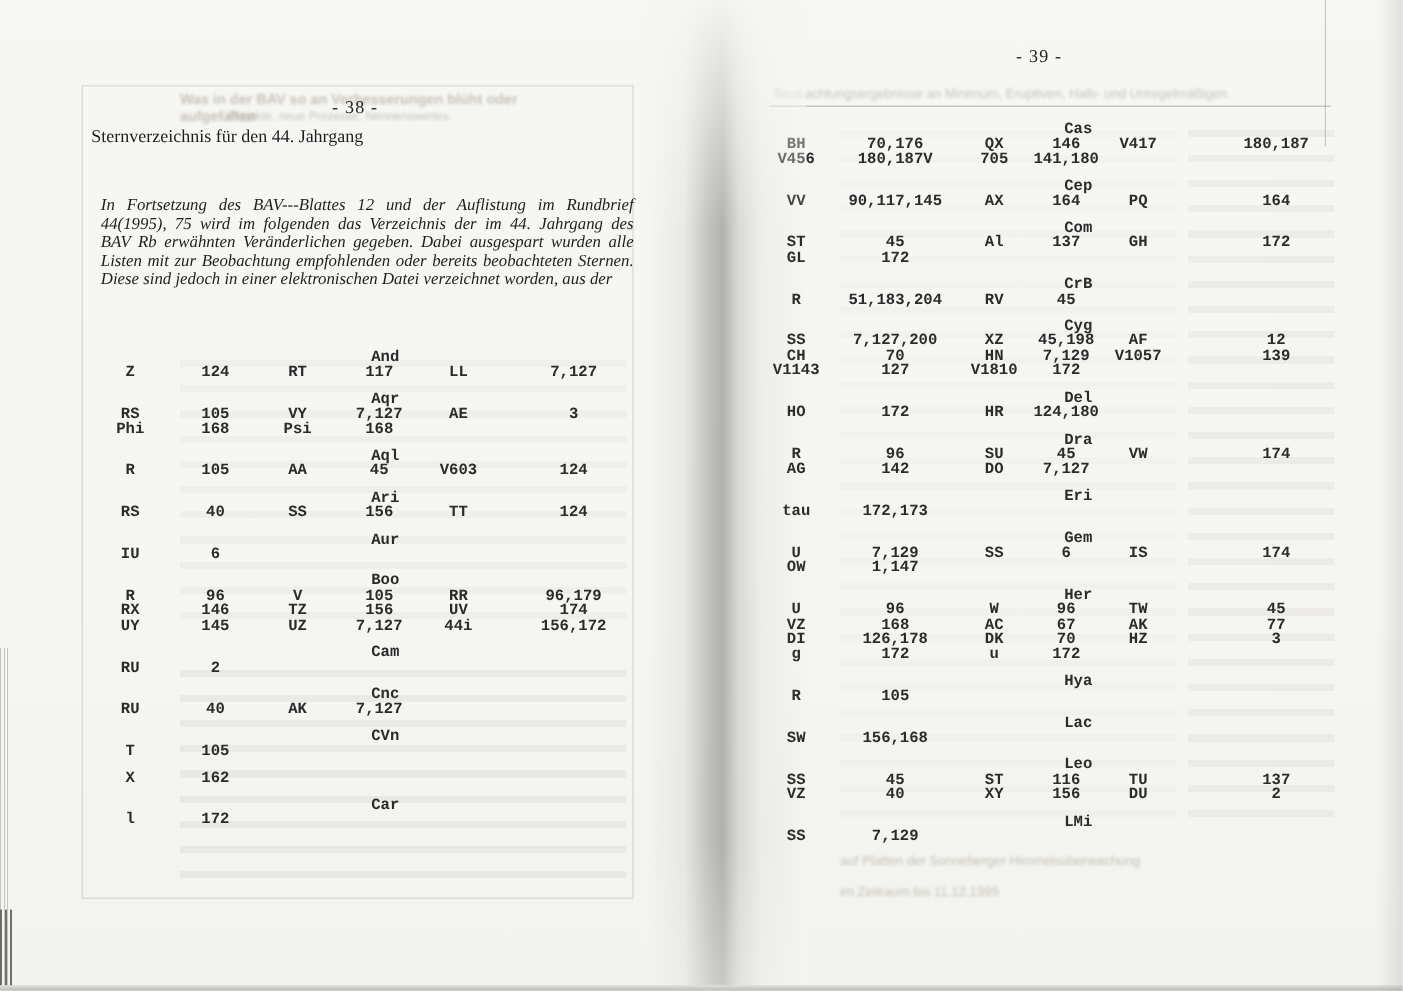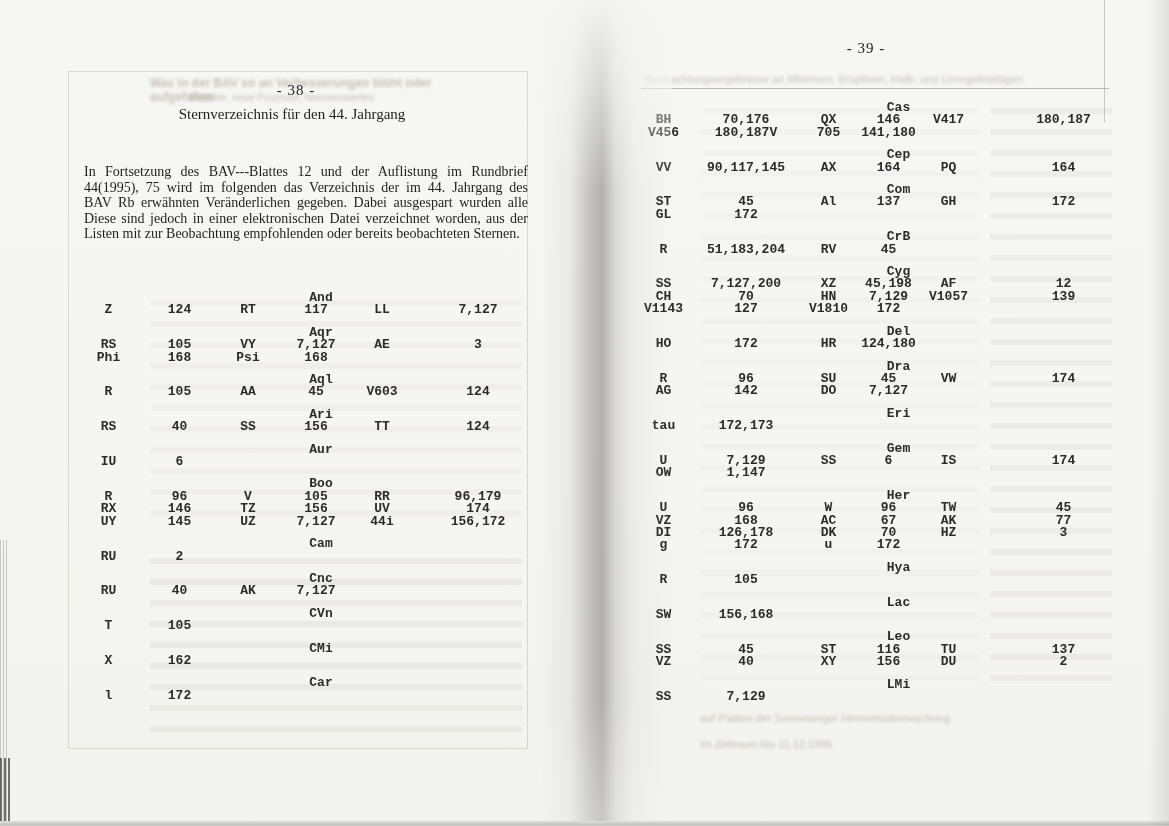--- a/index.html
+++ b/index.html
@@ -57,28 +57,28 @@
 
   
   .page-number{
     position:absolute;text-align:center;
     font:15px/18px "Liberation Serif", serif;color:#222;letter-spacing:1px;
   }
   .pn-left{left:60px;top:34px;width:472px;margin-top:47px;}
   .pn-right{left:640px;top:39px;width:452px;}
 
   .doc-title{
-    position:absolute;left:56px;top:105px;width:472px;text-align:center;
+    position:absolute;left:76px;top:105px;width:472px;
     font:15px/19px "Liberation Serif", serif;color:#1e1e1e;
   }
   .intro{
     position:absolute;left:84px;top:164px;width:444px;
     font:14px/15.6px "Liberation Serif", serif;color:#1e1e1e;
   }
-  .intro .pline{text-align:justify;text-align-last:justify;white-space:normal;}
+  .intro .pline{text-align:justify;text-align-last:justify;white-space:normal;font-style:italic;}
   .intro .pline:last-child{text-align-last:left;}
 
   .startable{position:absolute;}
   .startable-left{left:86px;top:292px;width:470px;}
   .startable-right{left:641px;top:102px;width:515px;}
   .table-section{margin:0 0 10px 0;text-align:center;}
   .sec-name,.star-row span{
     font:bold 13px/12.4px "Liberation Mono", monospace;
     color:#2b2b2b;white-space:pre;
   }
@@ -123,22 +123,22 @@
   <div class="ghost-rows gr-right-col"></div>
   <div class="ghost ghost-rb1">auf Platten der Sonneberger Himmelsüberwachung</div>
   <div class="ghost ghost-rb2">im Zeitraum bis 11.12.1995</div>
 
   <div class="page-number pn-left">- 38 -</div>
   <div class="doc-title">Sternverzeichnis für den 44. Jahrgang</div>
   <div class="intro" id="intro">
       <div class="pline">In Fortsetzung des BAV---Blattes 12 und der Auflistung im Rundbrief</div>
       <div class="pline">44(1995), 75 wird im folgenden das Verzeichnis der im 44. Jahrgang des</div>
       <div class="pline">BAV Rb erwähnten Veränderlichen gegeben. Dabei ausgespart wurden alle</div>
+      <div class="pline">Listen mit zur Beobachtung empfohlenden oder bereits beobachteten Sternen.</div>
       <div class="pline">Diese sind jedoch in einer elektronischen Datei verzeichnet worden, aus der</div>
-      <div class="pline">Listen mit zur Beobachtung empfohlenden oder bereits beobachteten Sternen.</div>
     </div>
   <div class="startable startable-left" id="table-left">
       <div class="table-section">
         <div class="sec-name">And</div>
         <div class="star-row">
           <span>Z</span>
           <span>124</span>
           <span>RT</span>
           <span>117</span>
           <span>LL</span>
@@ -251,21 +251,20 @@
         <div class="star-row">
           <span>T</span>
           <span>105</span>
           <span></span>
           <span></span>
           <span></span>
           <span></span>
         </div>
       </div>
       <div class="table-section">
-        <div class="sec-name">CMi</div>
         <div class="star-row">
           <span>X</span>
           <span>162</span>
           <span></span>
           <span></span>
           <span></span>
           <span></span>
         </div>
       </div>
       <div class="table-section">

